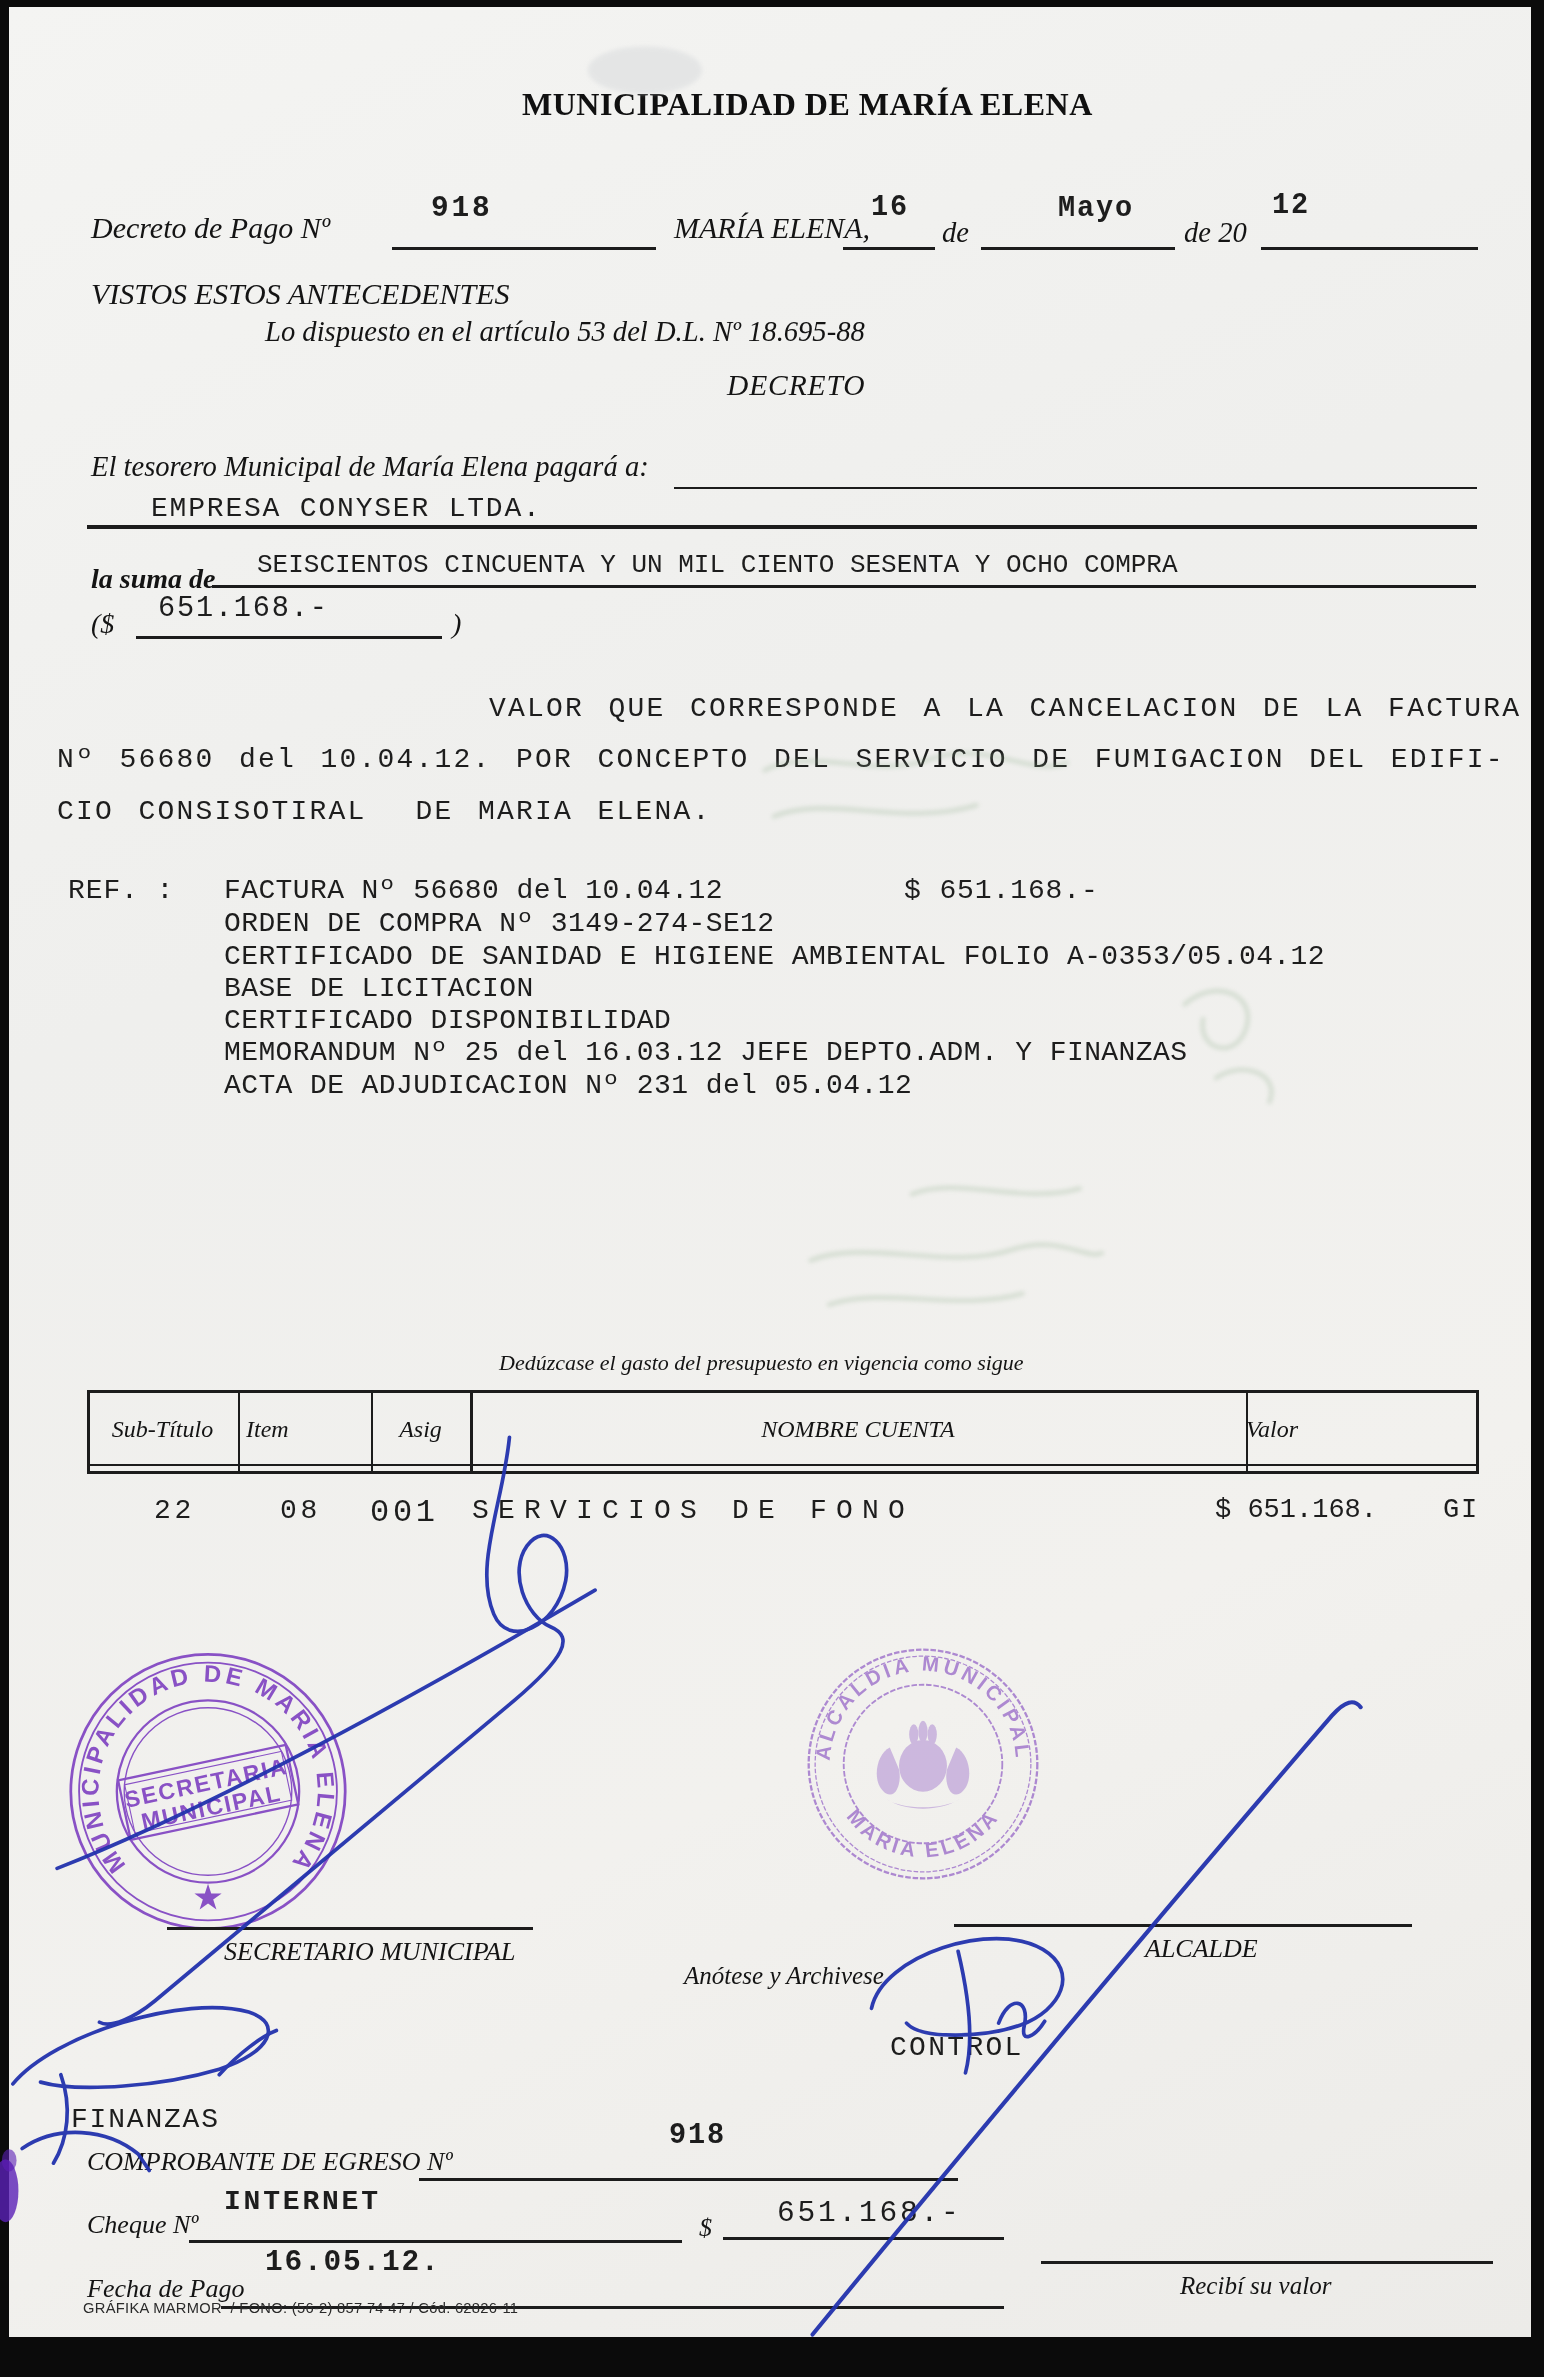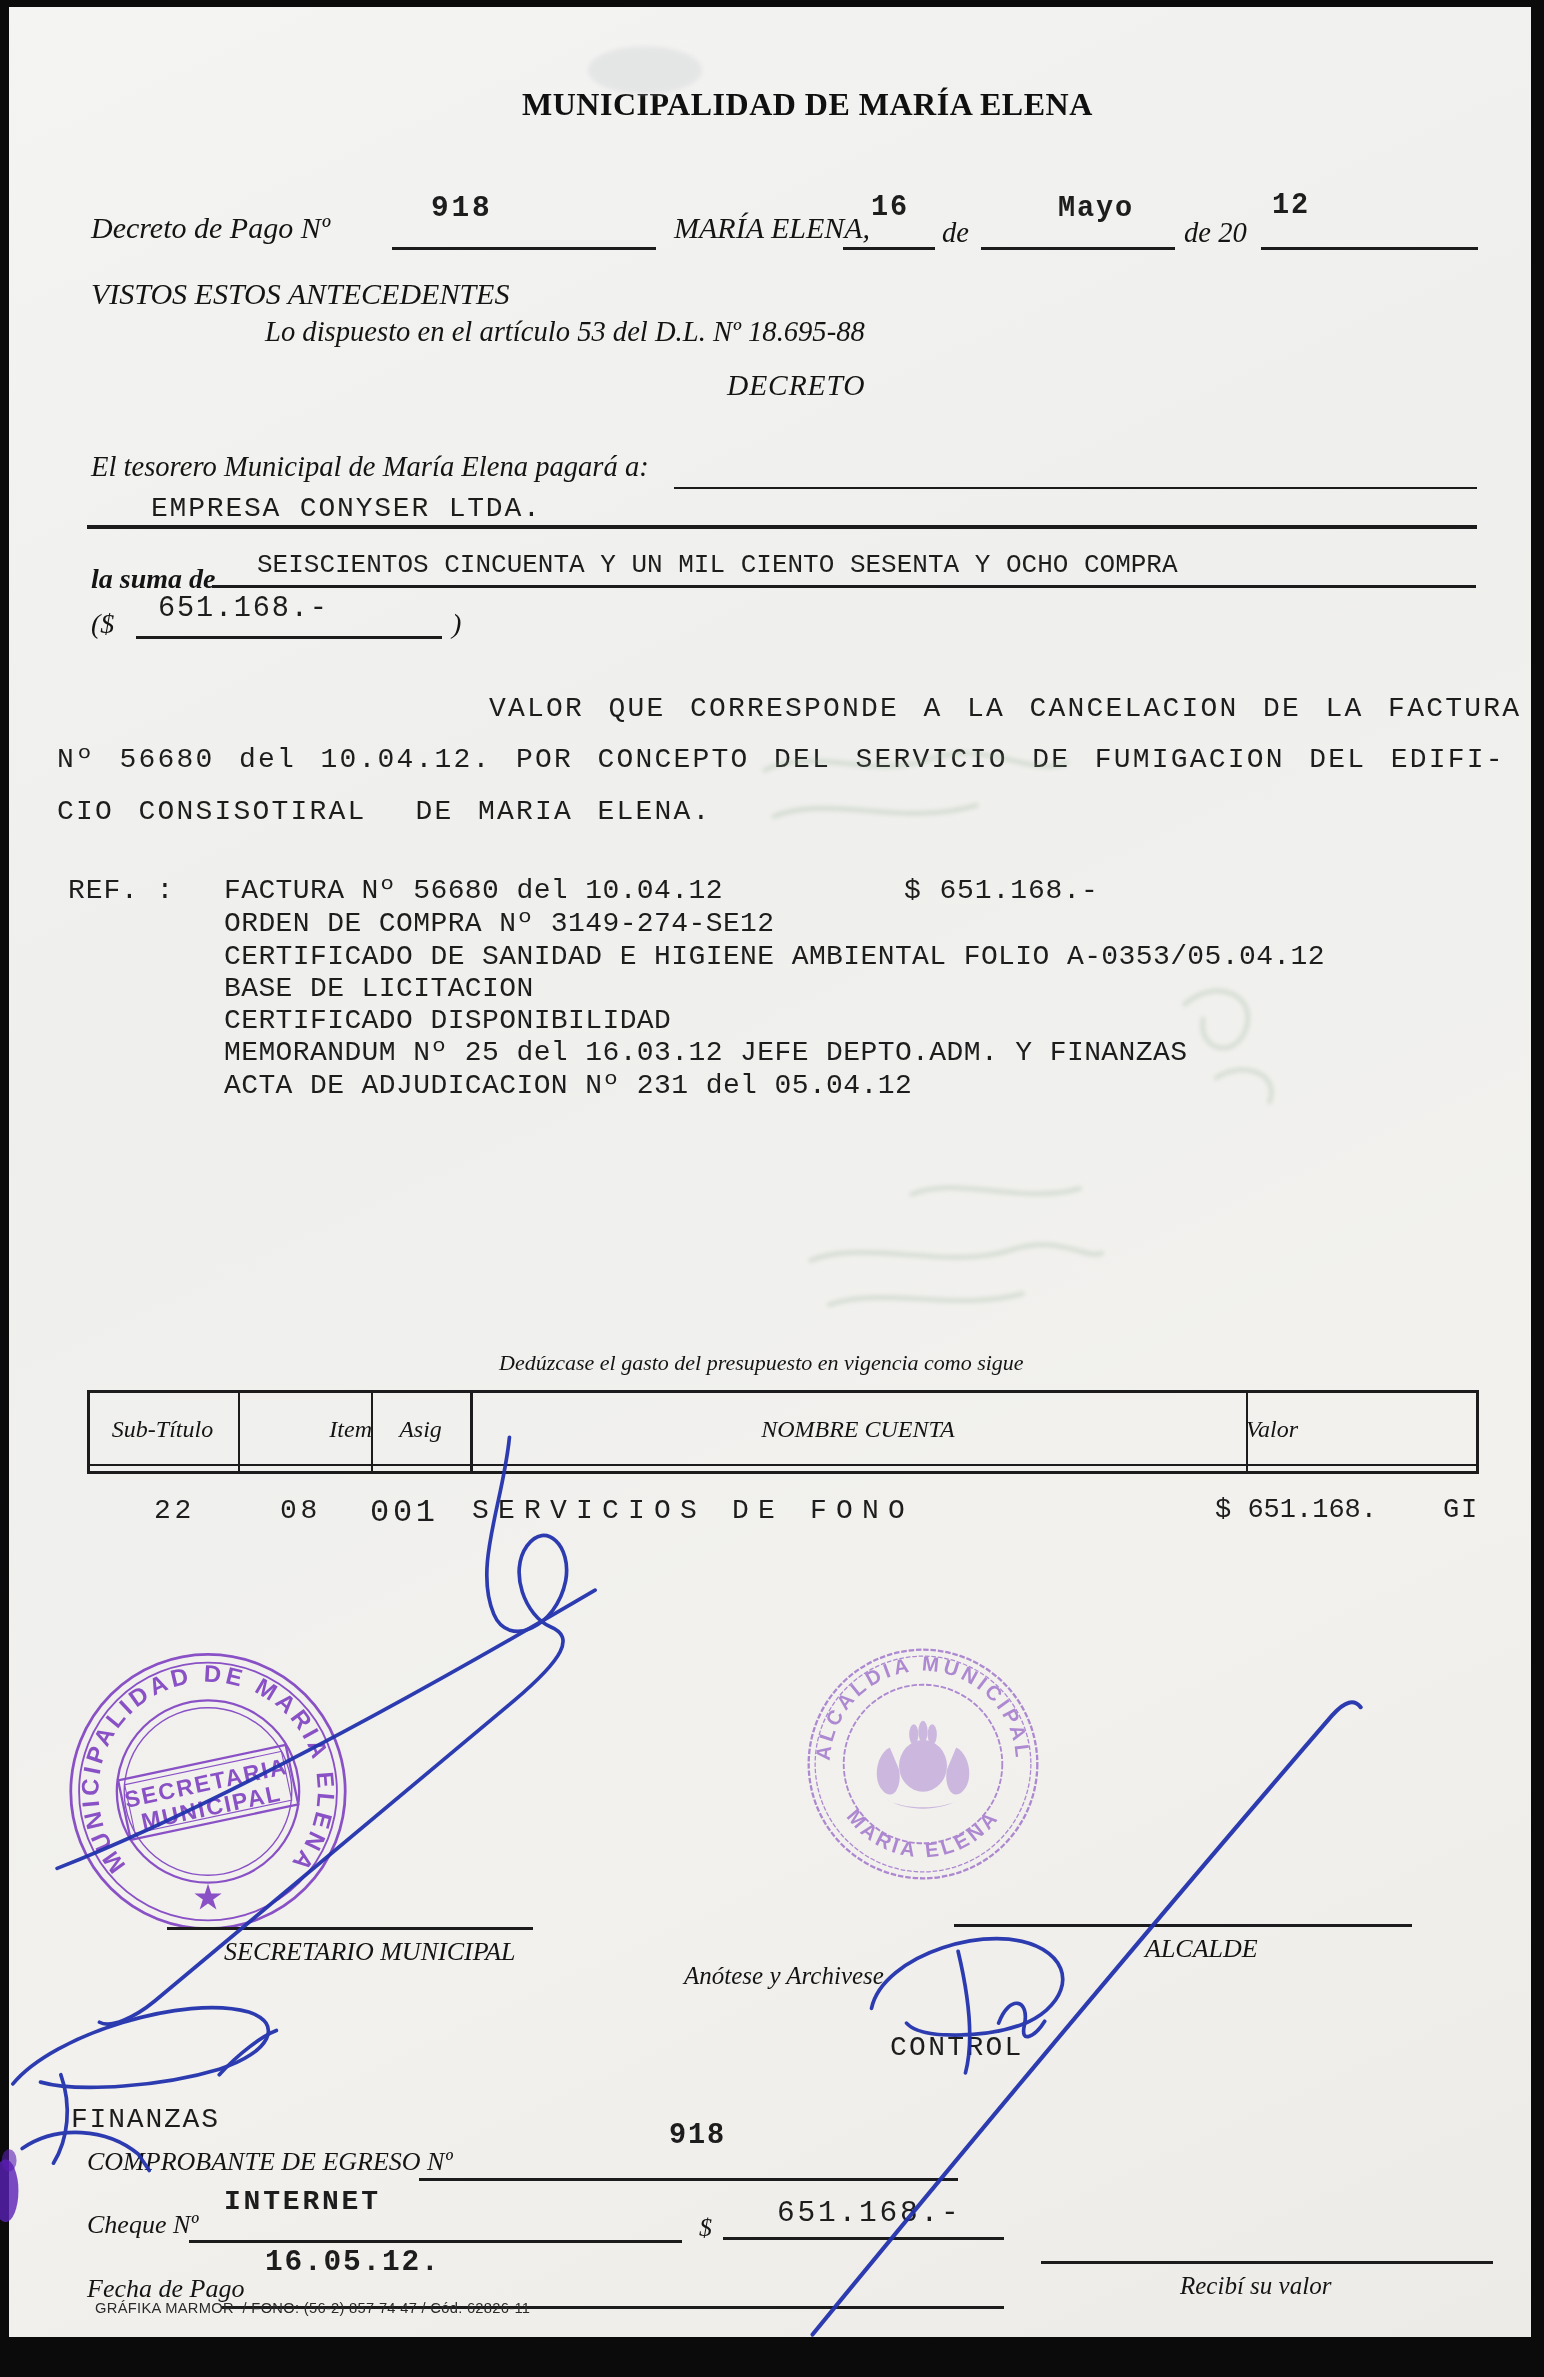--- a/index.html
+++ b/index.html
@@ -76,21 +76,21 @@
 <div class="rule" style="left:87px;top:1390px;width:1392px;height:2.8px;"></div>
 <div class="vline" style="left:87px;top:1390px;width:2.8px;height:81px;"></div>
 <div class="vline" style="left:238px;top:1390px;width:1.8px;height:81px;"></div>
 <div class="vline" style="left:371px;top:1390px;width:1.8px;height:81px;"></div>
 <div class="vline" style="left:470px;top:1390px;width:2.8px;height:81px;"></div>
 <div class="vline" style="left:1246px;top:1390px;width:1.8px;height:81px;"></div>
 <div class="vline" style="left:1476px;top:1390px;width:2.8px;height:81px;"></div>
 <div class="rule" style="left:87px;top:1464px;width:1392px;height:1.8px;"></div>
 <div class="rule" style="left:87px;top:1471px;width:1392px;height:2.8px;"></div>
 <div class="t ser" style="left:87px;top:1417px;width:151px;text-align:center;font-size:24px;white-space:normal;">Sub-Título</div>
-<div class="t ser" style="left:238px;top:1417px;width:134px;text-align:right;font-size:24px;white-space:normal;">Item</div>
+<div class="t ser" style="left:246px;top:1417px;width:134px;text-align:left;font-size:24px;white-space:normal;">Item</div>
 <div class="t ser" style="left:371px;top:1417px;width:99px;text-align:center;font-size:24px;white-space:normal;">Asig</div>
 <div class="t ser" style="left:470px;top:1417px;width:776px;text-align:center;font-size:24px;white-space:normal;">NOMBRE CUENTA</div>
 <div class="t ser" style="left:1246px;top:1417px;width:230px;font-size:24px;white-space:normal;">Valor</div>
 
 <div class="t tw" style="left:154px;top:1497px;font-size:28px;letter-spacing:3.7px;">22</div>
 <div class="t tw" style="left:280px;top:1497px;font-size:28px;letter-spacing:3.7px;">08</div>
 <div class="t tw" style="left:370px;top:1497px;font-size:32px;letter-spacing:3.7px;">001</div>
 <div class="t tw" style="left:472px;top:1497px;font-size:28px;letter-spacing:9.2px;">SERVICIOS DE FONO</div>
 <div class="t tw" style="left:1215px;top:1497px;font-size:27px;">$ 651.168.</div>
 <div class="t tw" style="left:1443px;top:1497px;font-size:27px;letter-spacing:1.8px;">GI</div>
@@ -165,21 +165,21 @@
 <div class="t ser" style="left:87px;top:2212px;font-size:26px;">Cheque Nº</div>
 <div class="rule" style="left:189px;top:2240px;width:493px;height:2.8px;"></div>
 <div class="t ser" style="left:699px;top:2215px;font-size:26px;">$</div>
 <div class="t tw" style="left:777px;top:2199px;font-size:29.5px;letter-spacing:2.8px;">651.168.-</div>
 <div class="rule" style="left:723px;top:2237px;width:281px;height:2.8px;"></div>
 <div class="t tw twb" style="left:265px;top:2248px;font-size:29.5px;letter-spacing:1.8px;">16.05.12.</div>
 <div class="t ser" style="left:87px;top:2276px;font-size:26px;">Fecha de Pago</div>
 <div class="rule" style="left:221px;top:2306px;width:783px;height:2.8px;"></div>
 <div class="rule" style="left:1041px;top:2261px;width:452px;height:2.8px;"></div>
 <div class="t ser" style="left:1180px;top:2273px;font-size:25px;">Recibí su valor</div>
-<div class="t" style="left:83px;top:2301px;font-size:14.7px;letter-spacing:0.3px;color:#2a2a2a;font-family:'Liberation Sans',sans-serif;margin-left:12px;">GRÁFIKA MARMOR  / FONO: (56-2) 857 74 47 / Cód. 62826-11</div>
+<div class="t" style="left:83px;top:2301px;font-size:14.7px;letter-spacing:0.3px;color:#2a2a2a;font-family:'Liberation Sans',sans-serif;">GRÁFIKA MARMOR  / FONO: (56-2) 857 74 47 / Cód. 62826-11</div>
 
 <svg class="overlay" style="left:0;top:0;" width="1544" height="2377" viewBox="0 0 1676 2580">
   <defs>
     <filter id="soft">
         <feGaussianBlur stdDeviation="0.6"></feGaussianBlur>
       </filter>
     <filter id="blurMore">
         <feGaussianBlur stdDeviation="2.2"></feGaussianBlur>
       </filter>
   </defs>

